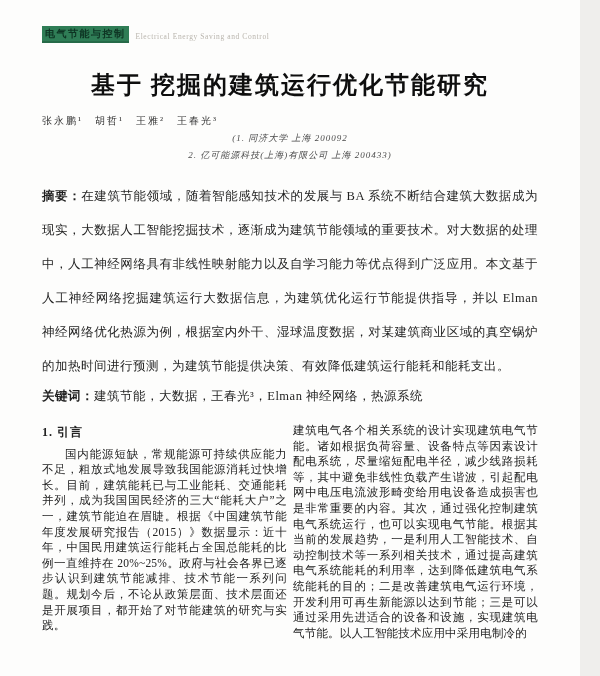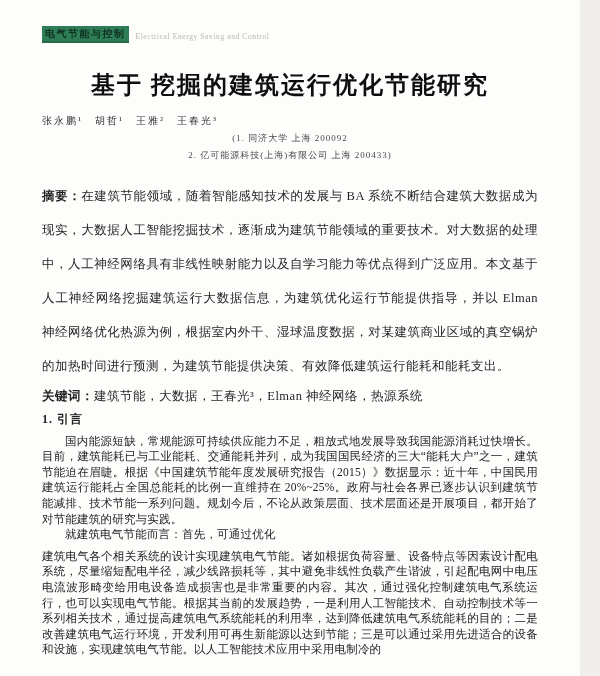--- a/index.html
+++ b/index.html
@@ -56,41 +56,42 @@
     margin-top:13px;
     letter-spacing:2px;
     color:#333;
   }
   .affil {
     text-align:center;
     font-size:9px;
     color:#4a4a4a;
     margin-top:4px;
     letter-spacing:1px;
+    font-style:italic;
   }
   .abstract {
     margin-top:17px;
     font-size:12.5px;
     line-height:34px;
     text-align:justify;
     letter-spacing:0.5px;
     color:#1f1f1f;
   }
   .bold-label { font-weight:bold; }
   .keywords {
     font-size:12.5px;
     line-height:27px;
     text-align:justify;
     letter-spacing:0.5px;
     color:#1f1f1f;
   }
   .columns {
     display:flex;
     gap:6px;
-    flex-direction:column;
+    margin-top:13px;
   }
   .col {
     flex:1;
     min-width:0;
     font-size:11.5px;
     line-height:15.6px;
     text-align:justify;
     letter-spacing:0.2px;
     color:#222;
   }
@@ -128,21 +129,20 @@
 
   <p class="keywords">
     <span class="bold-label">关键词：</span><span>建筑节能，大数据，王春光³，Elman 神经网络，热源系统</span>
   </p>
 
   <div class="columns">
 
     <div class="col">
       <div class="sec-title">1. 引言</div>
       <p class="indent">国内能源短缺，常规能源可持续供应能力不足，粗放式地发展导致我国能源消耗过快增长。目前，建筑能耗已与工业能耗、交通能耗并列，成为我国国民经济的三大“能耗大户”之一，建筑节能迫在眉睫。根据《中国建筑节能年度发展研究报告（2015）》数据显示：近十年，中国民用建筑运行能耗占全国总能耗的比例一直维持在 20%~25%。政府与社会各界已逐步认识到建筑节能减排、技术节能一系列问题。规划今后，不论从政策层面、技术层面还是开展项目，都开始了对节能建筑的研究与实践。</p>
-      <p class="indent">就建筑电气节能而言：首先，可通过优化</p>
     </div>
 
     <div class="col">
       <p>建筑电气各个相关系统的设计实现建筑电气节能。诸如根据负荷容量、设备特点等因素设计配电系统，尽量缩短配电半径，减少线路损耗等，其中避免非线性负载产生谐波，引起配电网中电压电流波形畸变给用电设备造成损害也是非常重要的内容。其次，通过强化控制建筑电气系统运行，也可以实现电气节能。根据其当前的发展趋势，一是利用人工智能技术、自动控制技术等一系列相关技术，通过提高建筑电气系统能耗的利用率，达到降低建筑电气系统能耗的目的；二是改善建筑电气运行环境，开发利用可再生新能源以达到节能；三是可以通过采用先进适合的设备和设施，实现建筑电气节能。以人工智能技术应用中采用电制冷的</p>
     </div>
 
   </div>
 
 </div>
 

